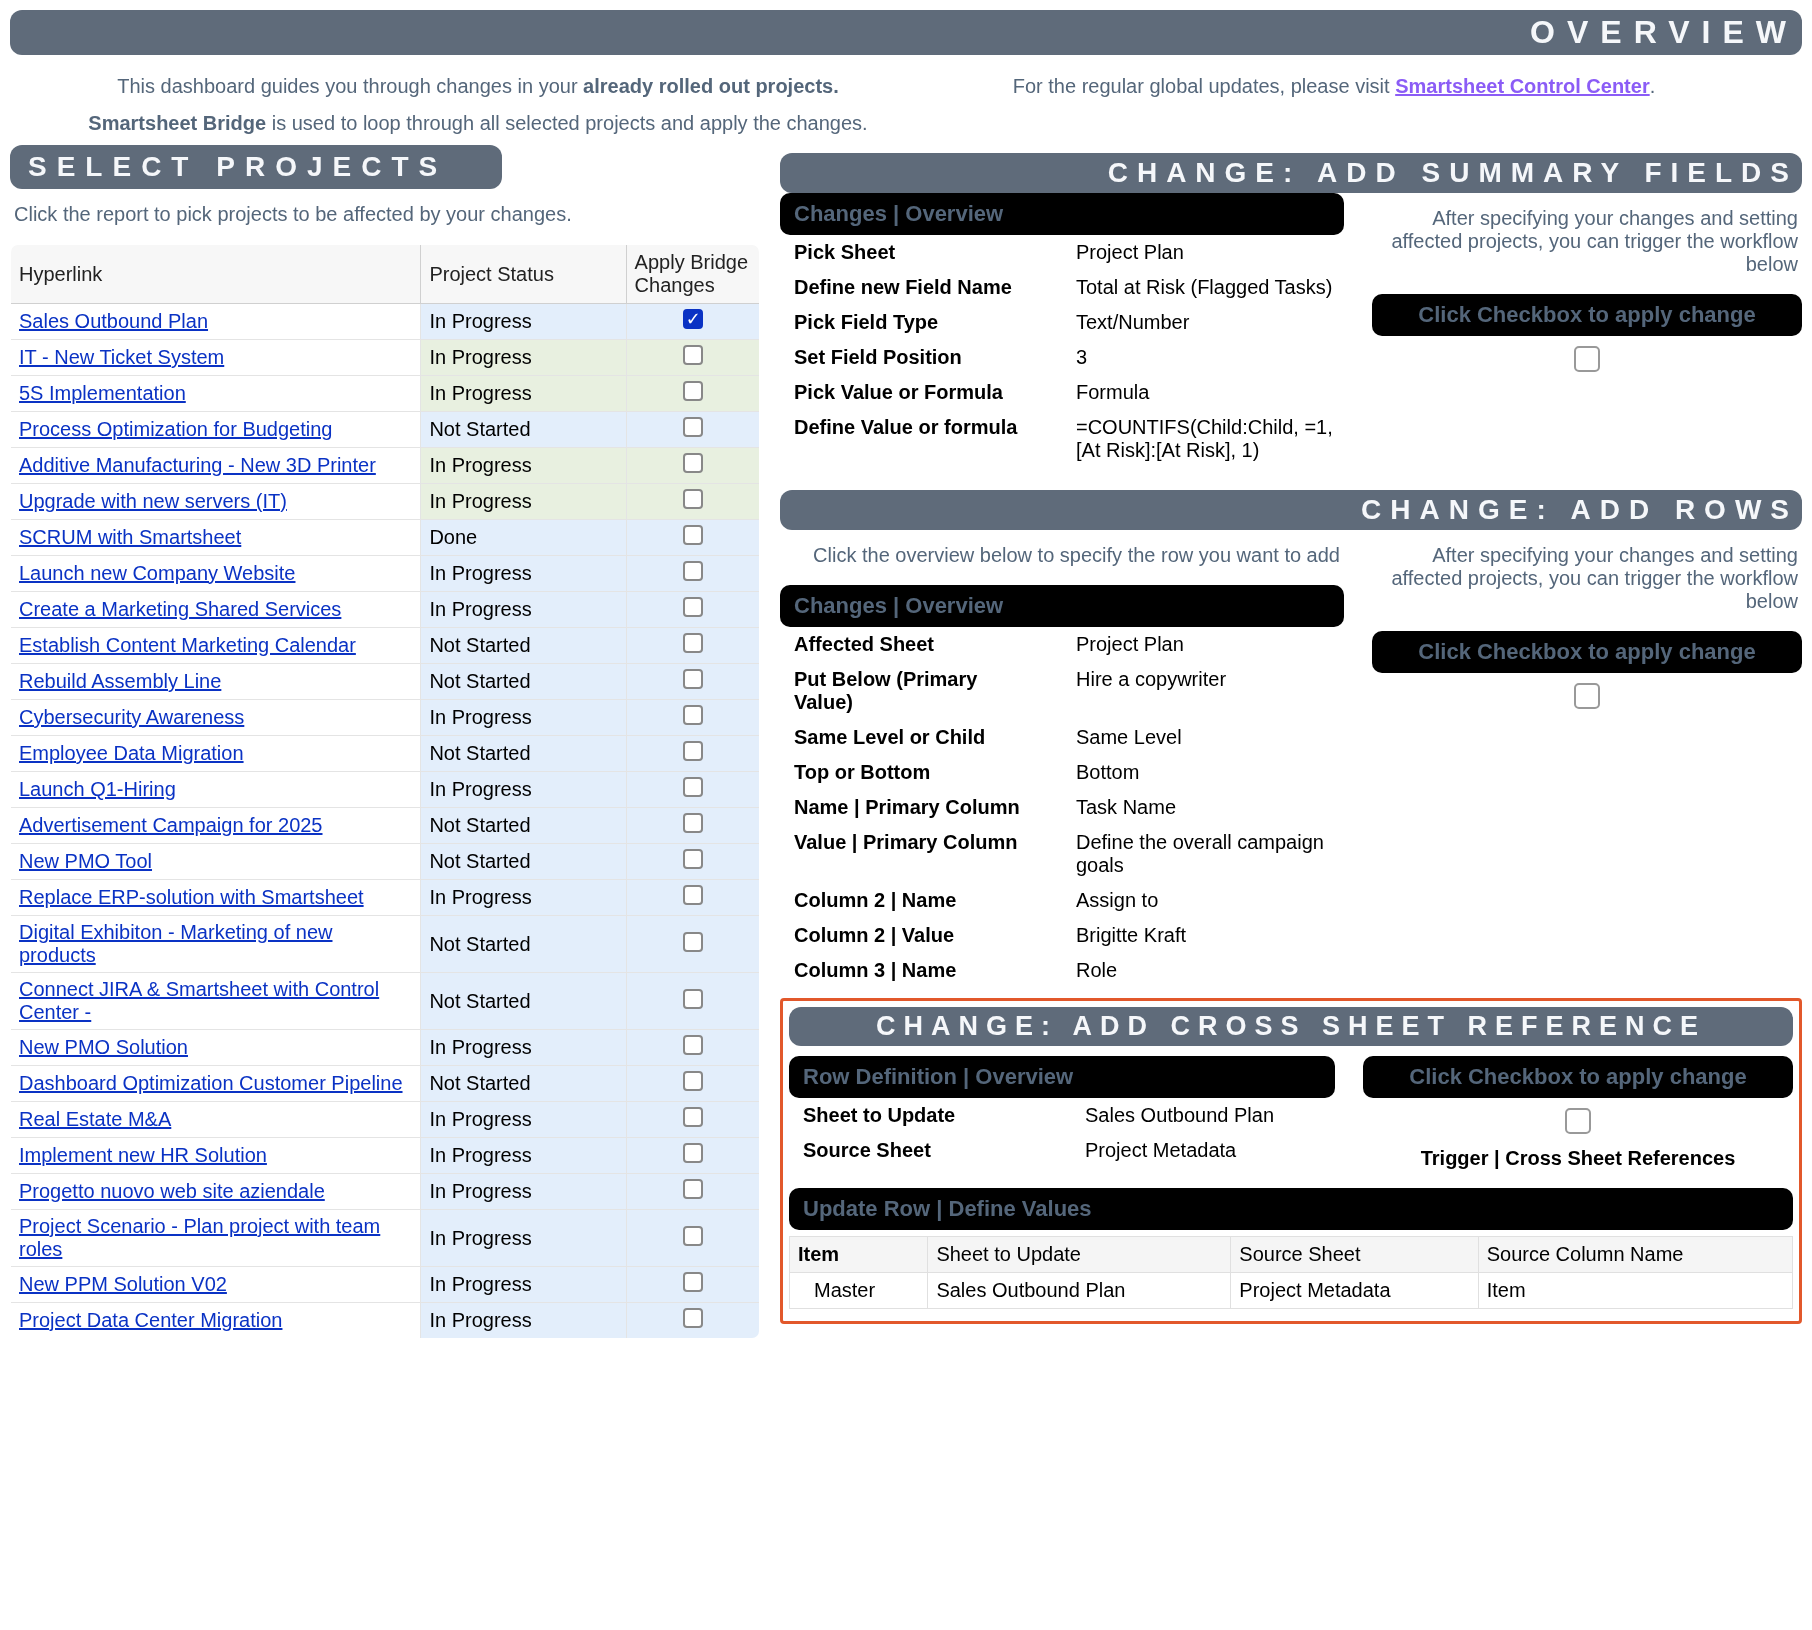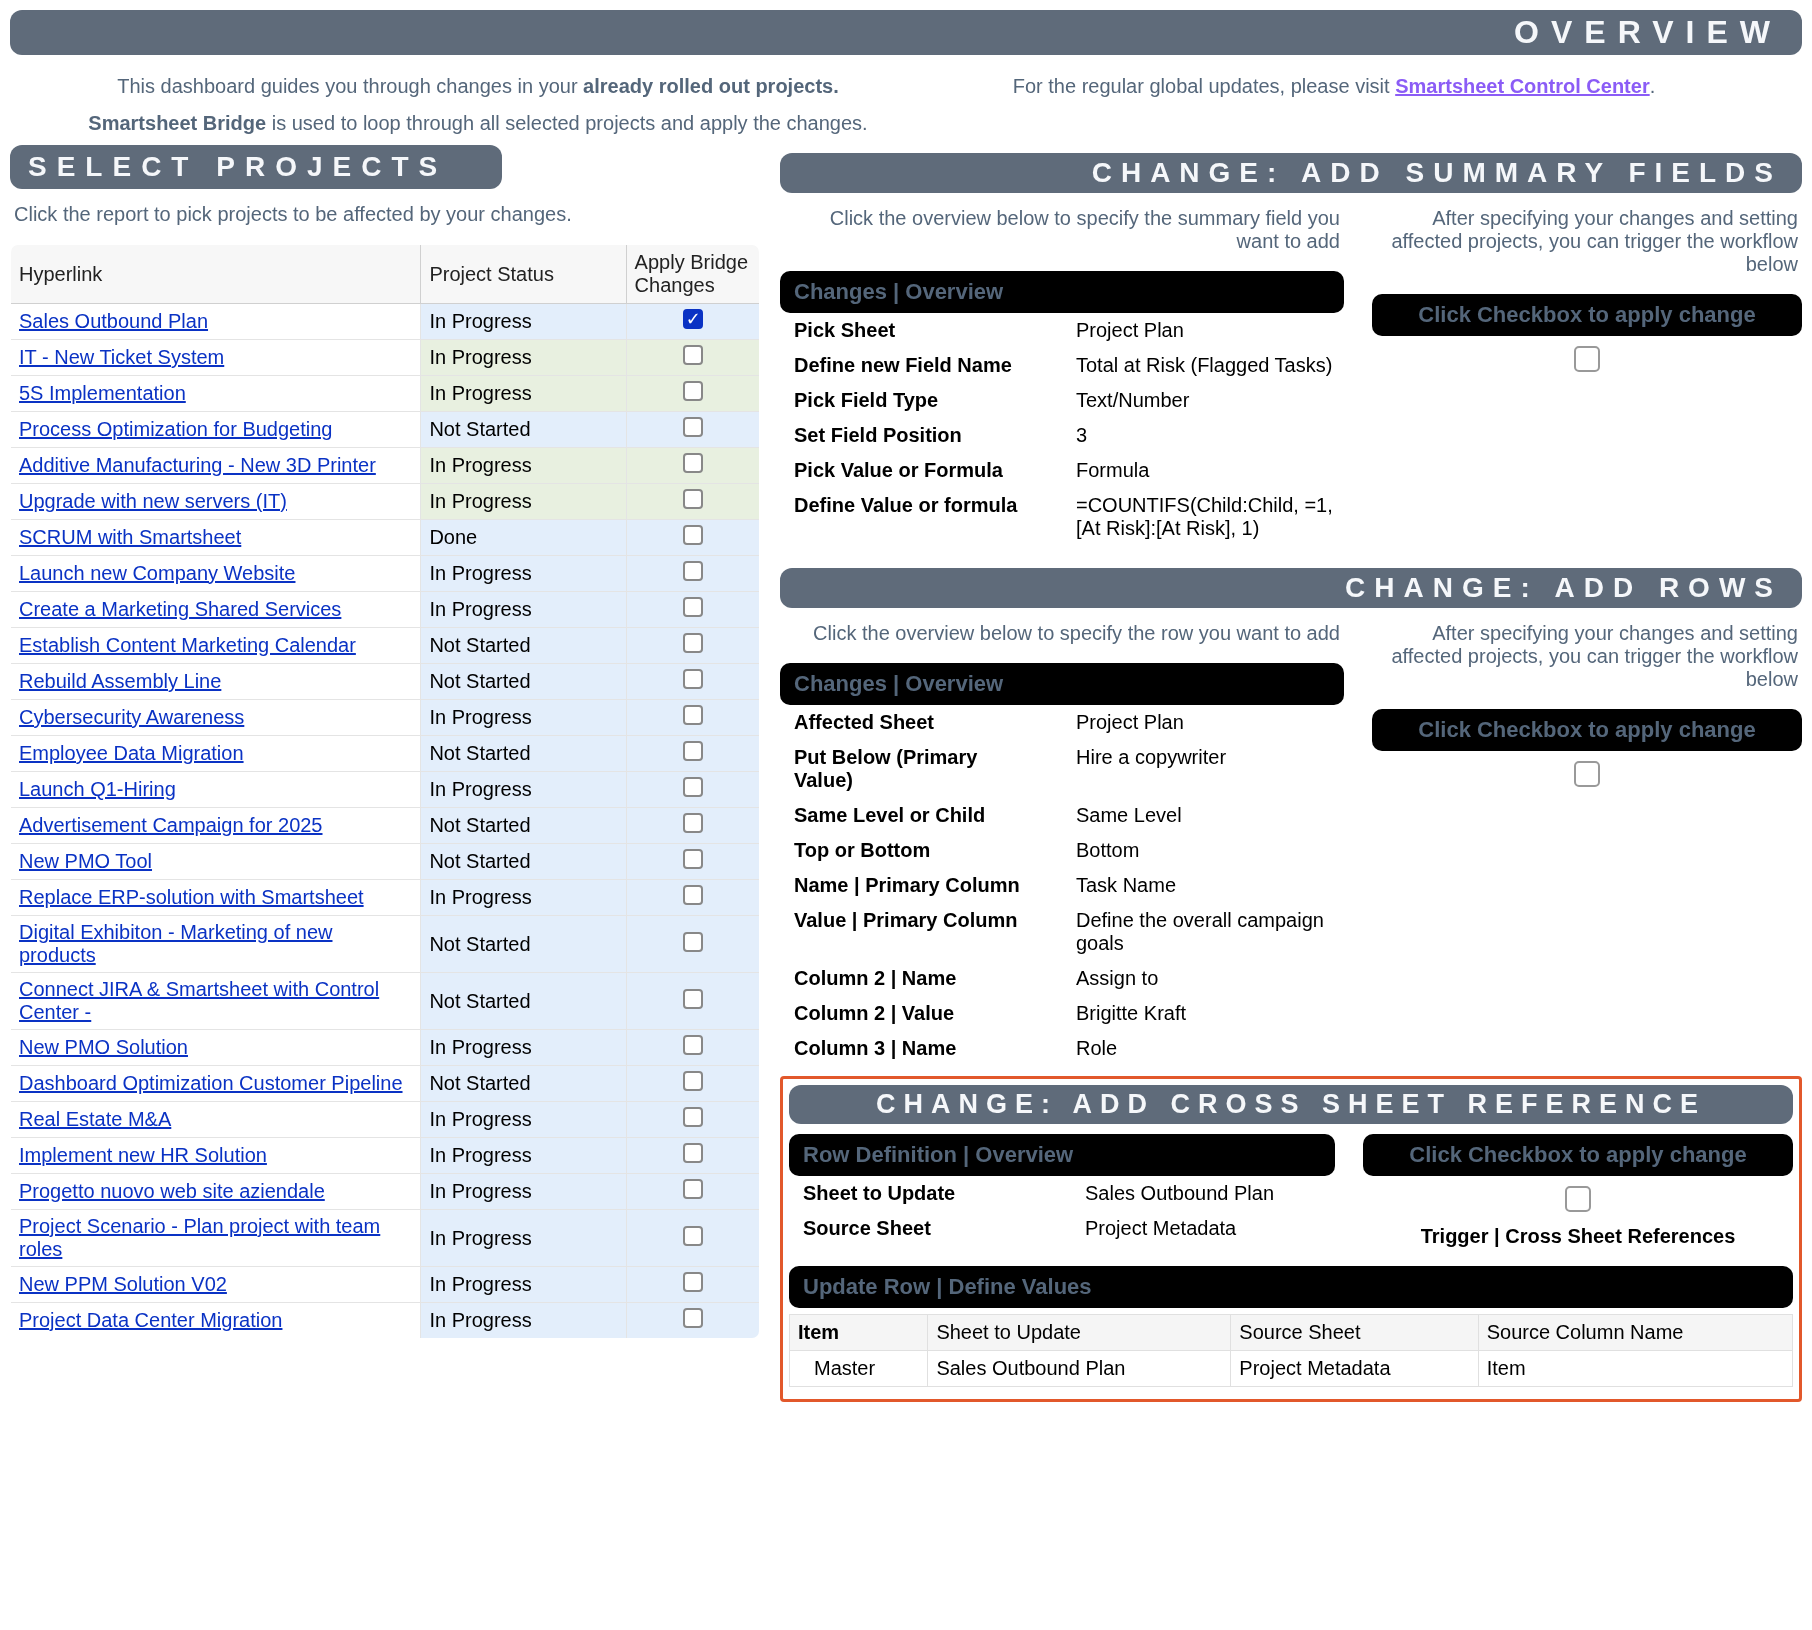--- a/index.html
+++ b/index.html
@@ -11,21 +11,21 @@
     color: #000;
     background: #fff;
     width: 1812px;
   }
   .section-bar {
     background: #5f6b7a;
     color: #f5f7fa;
     font-weight: bold;
     letter-spacing: 12px;
     font-size: 32px;
-    padding: 4px 20px;
+    padding: 4px 4px;
     border-radius: 12px;
     text-align: right;
   }
   .section-bar.left { text-align: left; letter-spacing: 10px; font-size: 28px; padding: 6px 18px;}
   .intro { color:#54667a; font-size:20px; padding: 20px 0 10px 0; }
   .intro-row { display:flex; justify-content:space-between; padding:0 40px; }
   .intro-row div { flex:1; }
   .intro a, .link { color:#8b5cf6; text-decoration: underline; font-weight:bold; }
   .bold { font-weight:bold; }
   .cols { display:flex; gap:20px; align-items:flex-start; }
@@ -234,21 +234,20 @@
           </tr>
         </tbody>
     </table>
   </div>
 
   <div class="col-right">
 
     <div class="section-bar" style="letter-spacing:9px; font-size:28px;">CHANGE: ADD SUMMARY FIELDS</div>
     <div class="change-cols">
       <div class="change-left">
-        <div class="hint hint-right">Click the overview below to specify the summary field you want to add</div>
         <div class="sub-bar">Changes | Overview</div>
         <div id="kv-summary">
             <div class="kv">
               <div class="k">Pick Sheet</div>
               <div class="v">Project Plan</div>
             </div>
             <div class="kv">
               <div class="k">Define new Field Name</div>
               <div class="v">Total at Risk (Flagged Tasks)</div>
             </div>

